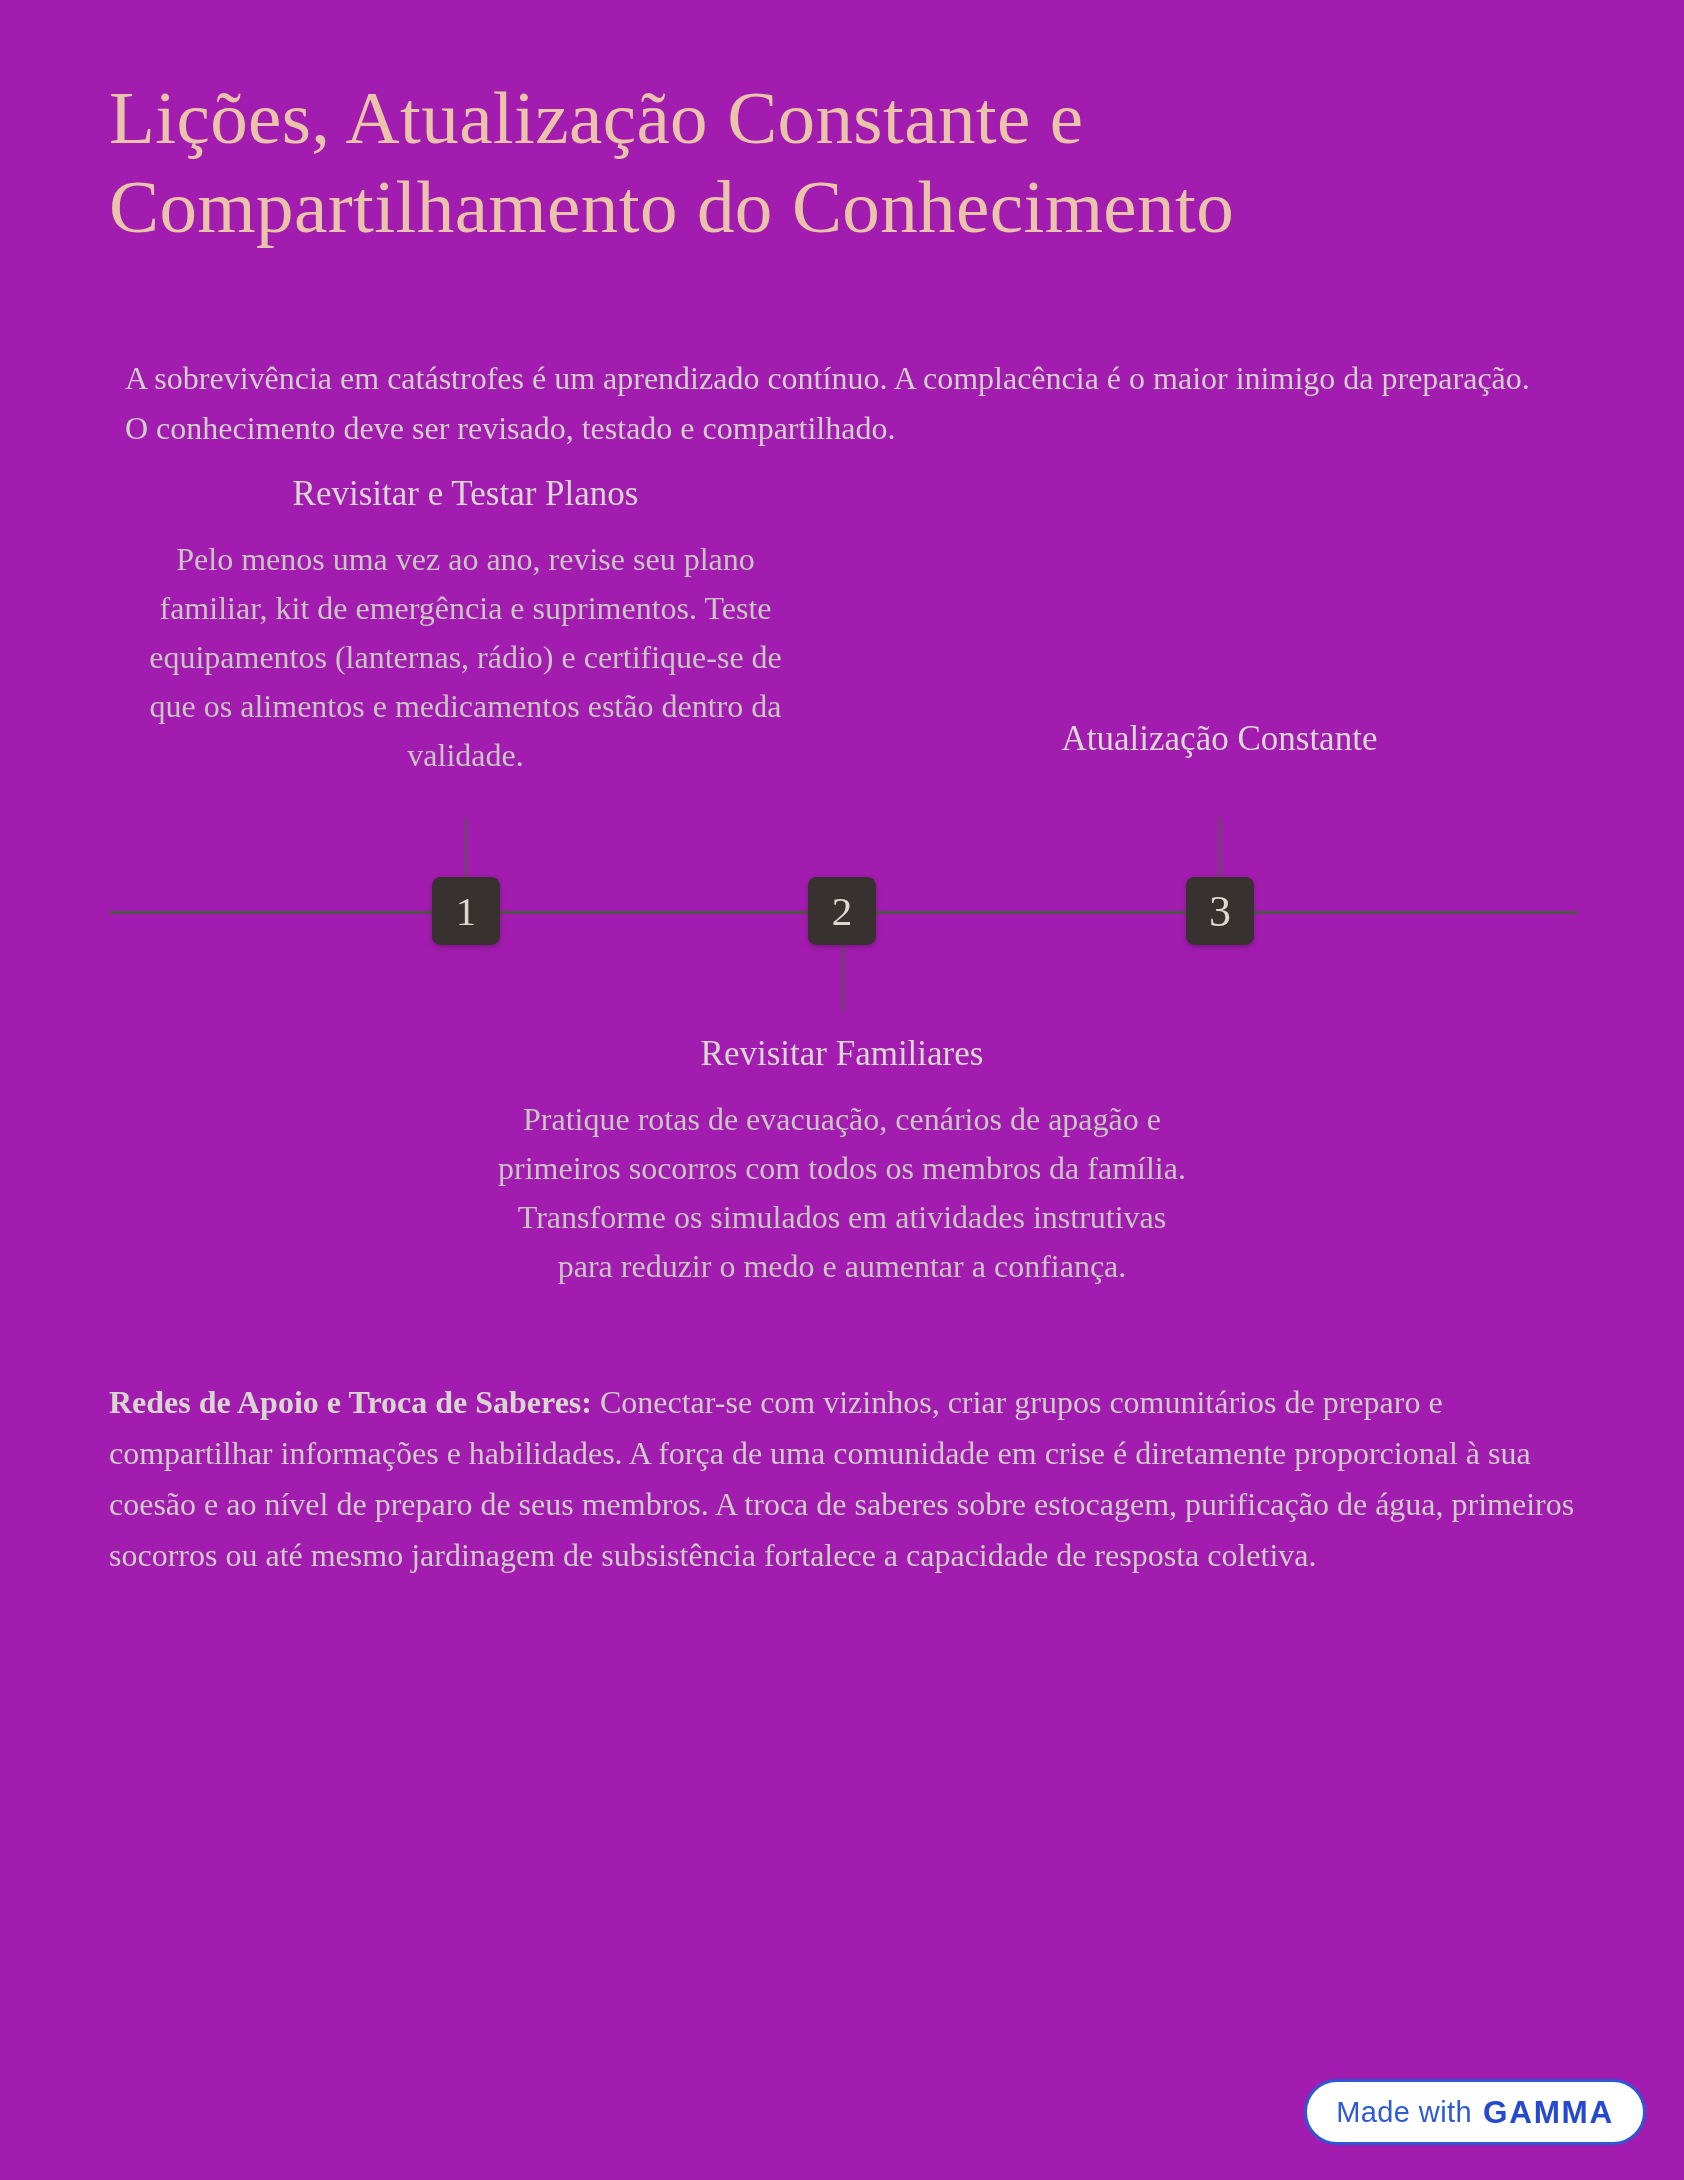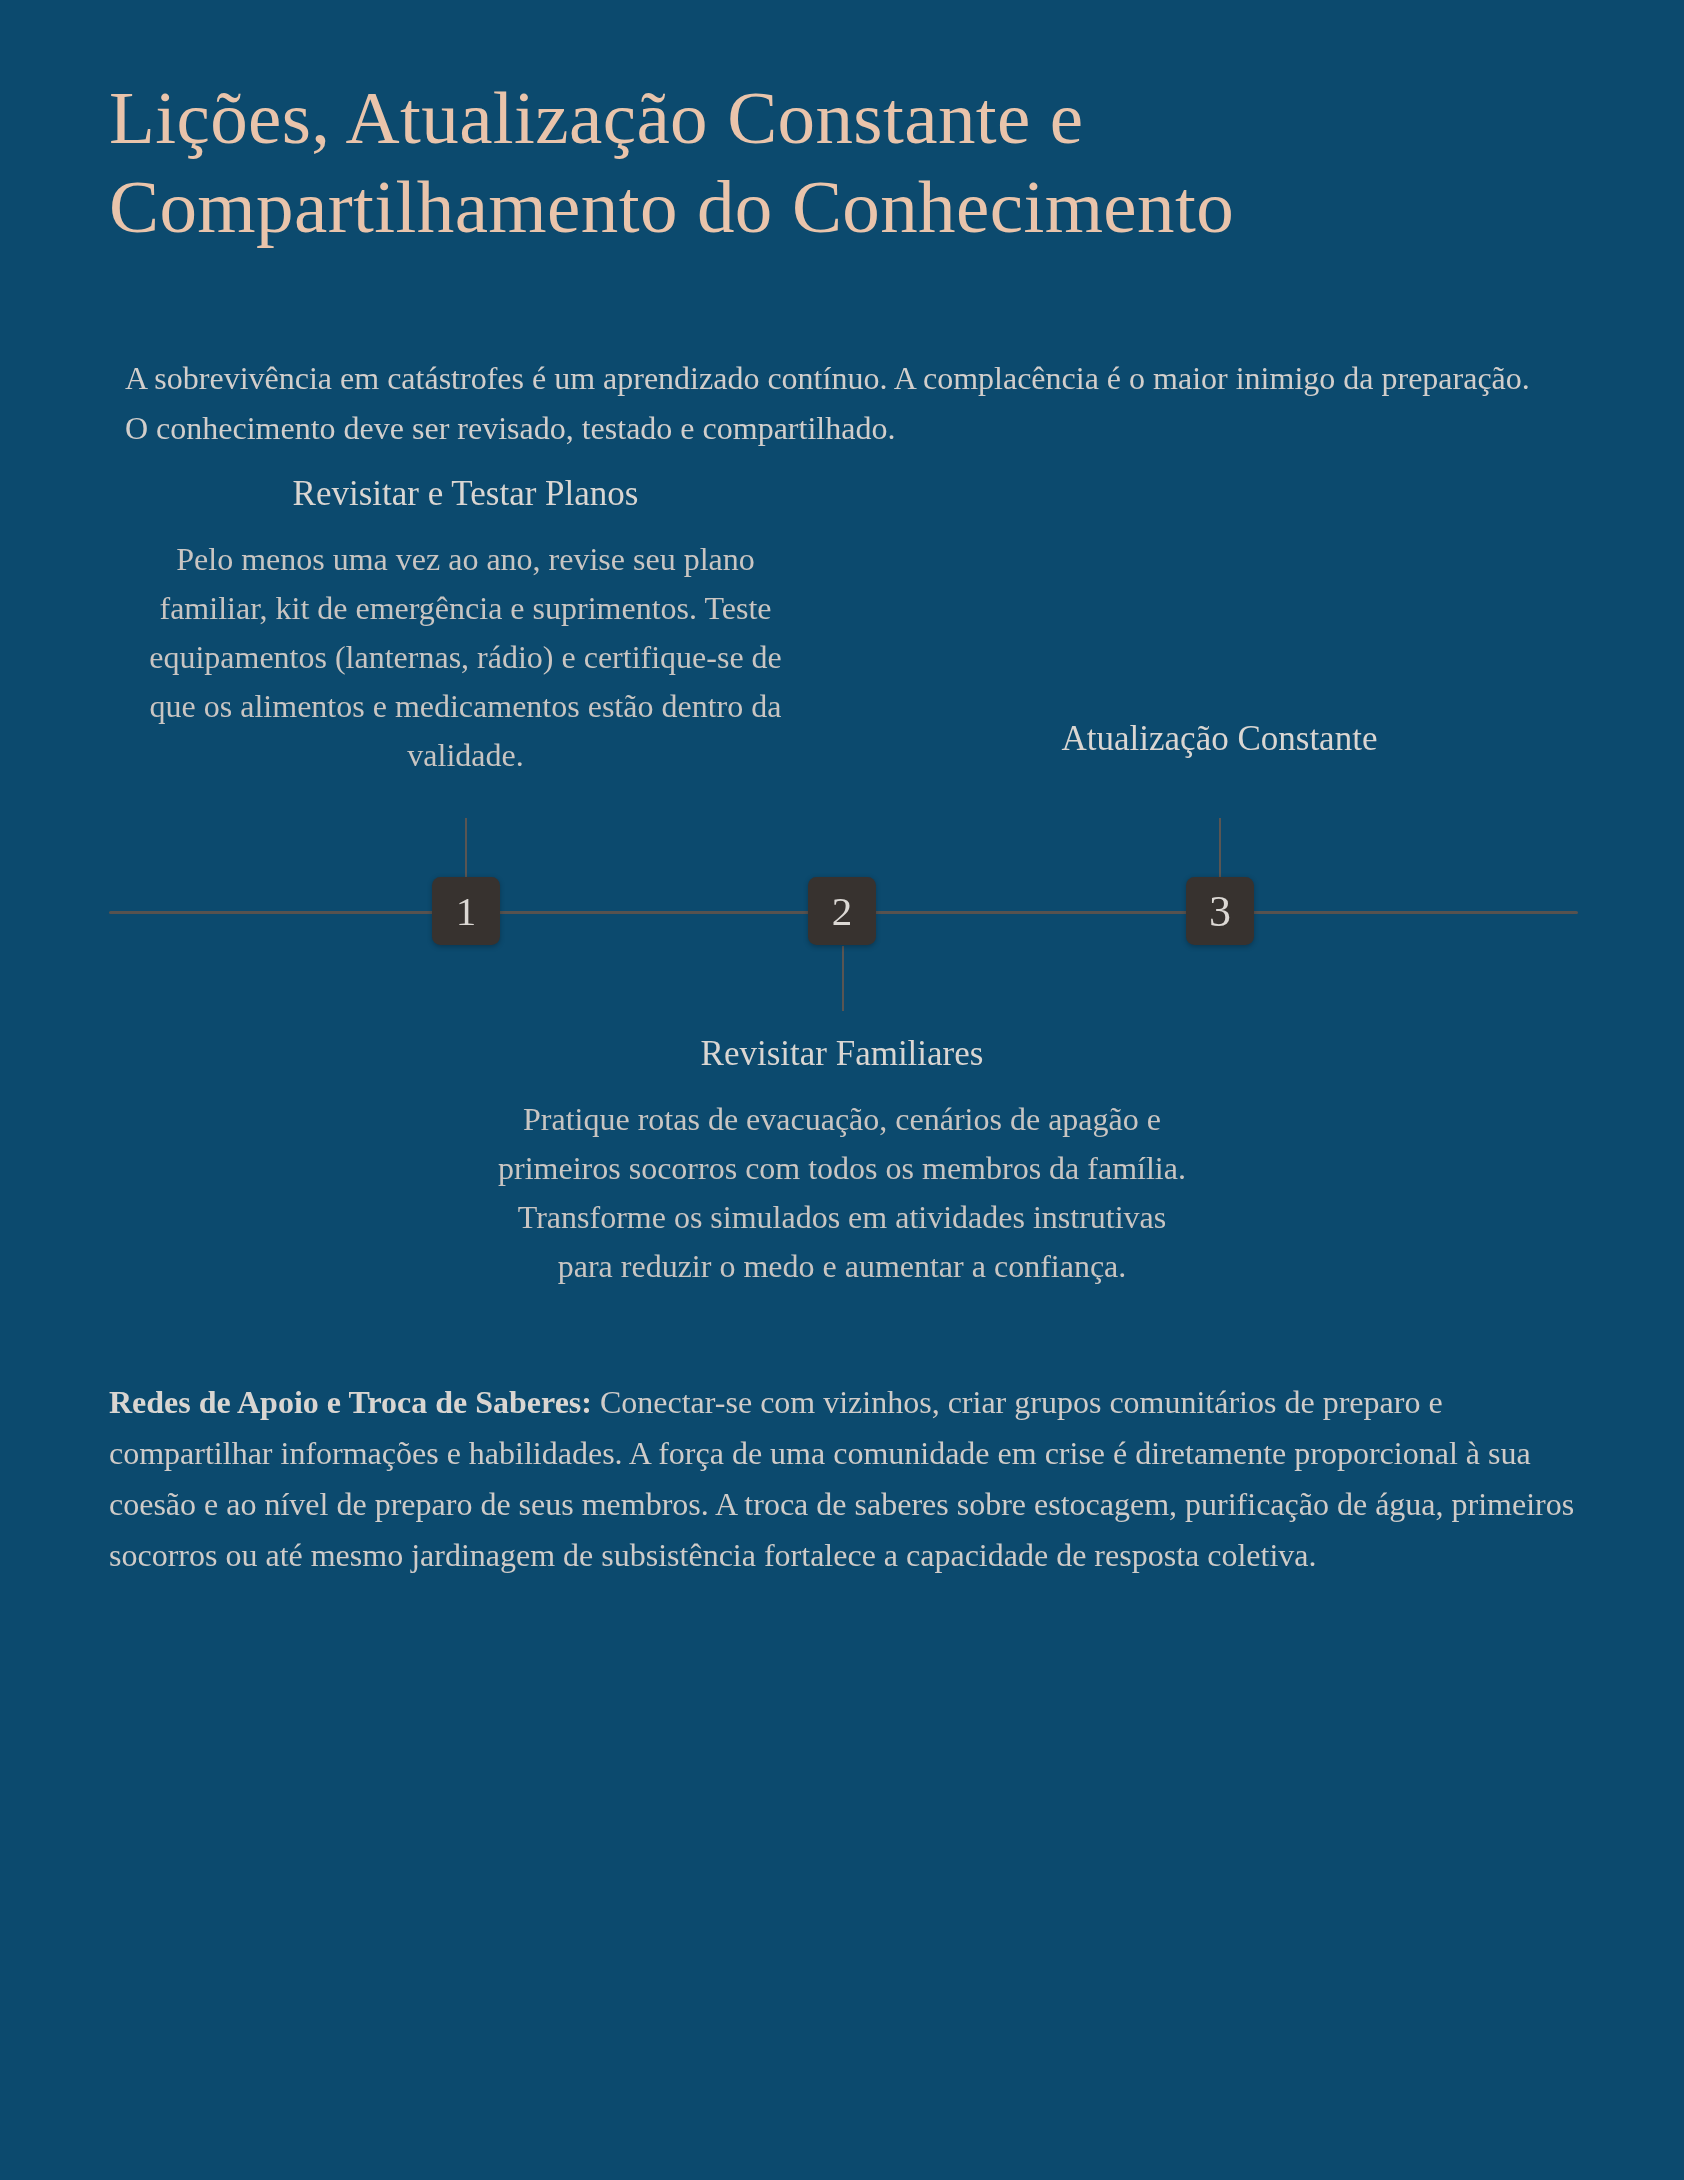--- a/index.html
+++ b/index.html
@@ -1,20 +1,20 @@
 <!DOCTYPE html>
 <html style="font-size:13.6px"><head>
 <meta charset="utf-8">
 <style>
   html, body { margin: 0; padding: 0; background: #2e2a2b; }
   .page {
     position: relative;
     width: 1685px;
     height: 2181px;
-    background: #0c4a6e;
+    background: #a21caf;
     overflow: hidden;
     font-family: "Liberation Serif", serif;
   }
   .title {
     position: absolute;
     left: 109px;
     top: 73px;
     width: 1448px;
     margin: 0;
     font-size: 75px;
@@ -158,15 +158,19 @@
 
     <div class="tl-item tl-item-2">
       <h2 class="step-title">Revisitar Familiares</h2>
       <p class="step-desc">Pratique rotas de evacuação, cenários de apagão e primeiros socorros com todos os membros da família. Transforme os simulados em atividades instrutivas para reduzir o medo e aumentar a confiança.</p>
     </div>
 
   </div>
 
   <p class="closing"><strong>Redes de Apoio e Troca de Saberes:</strong><span> Conectar-se com vizinhos, criar grupos comunitários de preparo e compartilhar informações e habilidades. A força de uma comunidade em crise é diretamente proporcional à sua coesão e ao nível de preparo de seus membros. A troca de saberes sobre estocagem, purificação de água, primeiros socorros ou até mesmo jardinagem de subsistência fortalece a capacidade de resposta coletiva.</span></p>
 
+  <div class="badge">
+    <span class="made-with">Made with</span>
+    <span class="brand">GAMMA</span>
+  </div>
 
 </div>
 
 
 </body></html>

